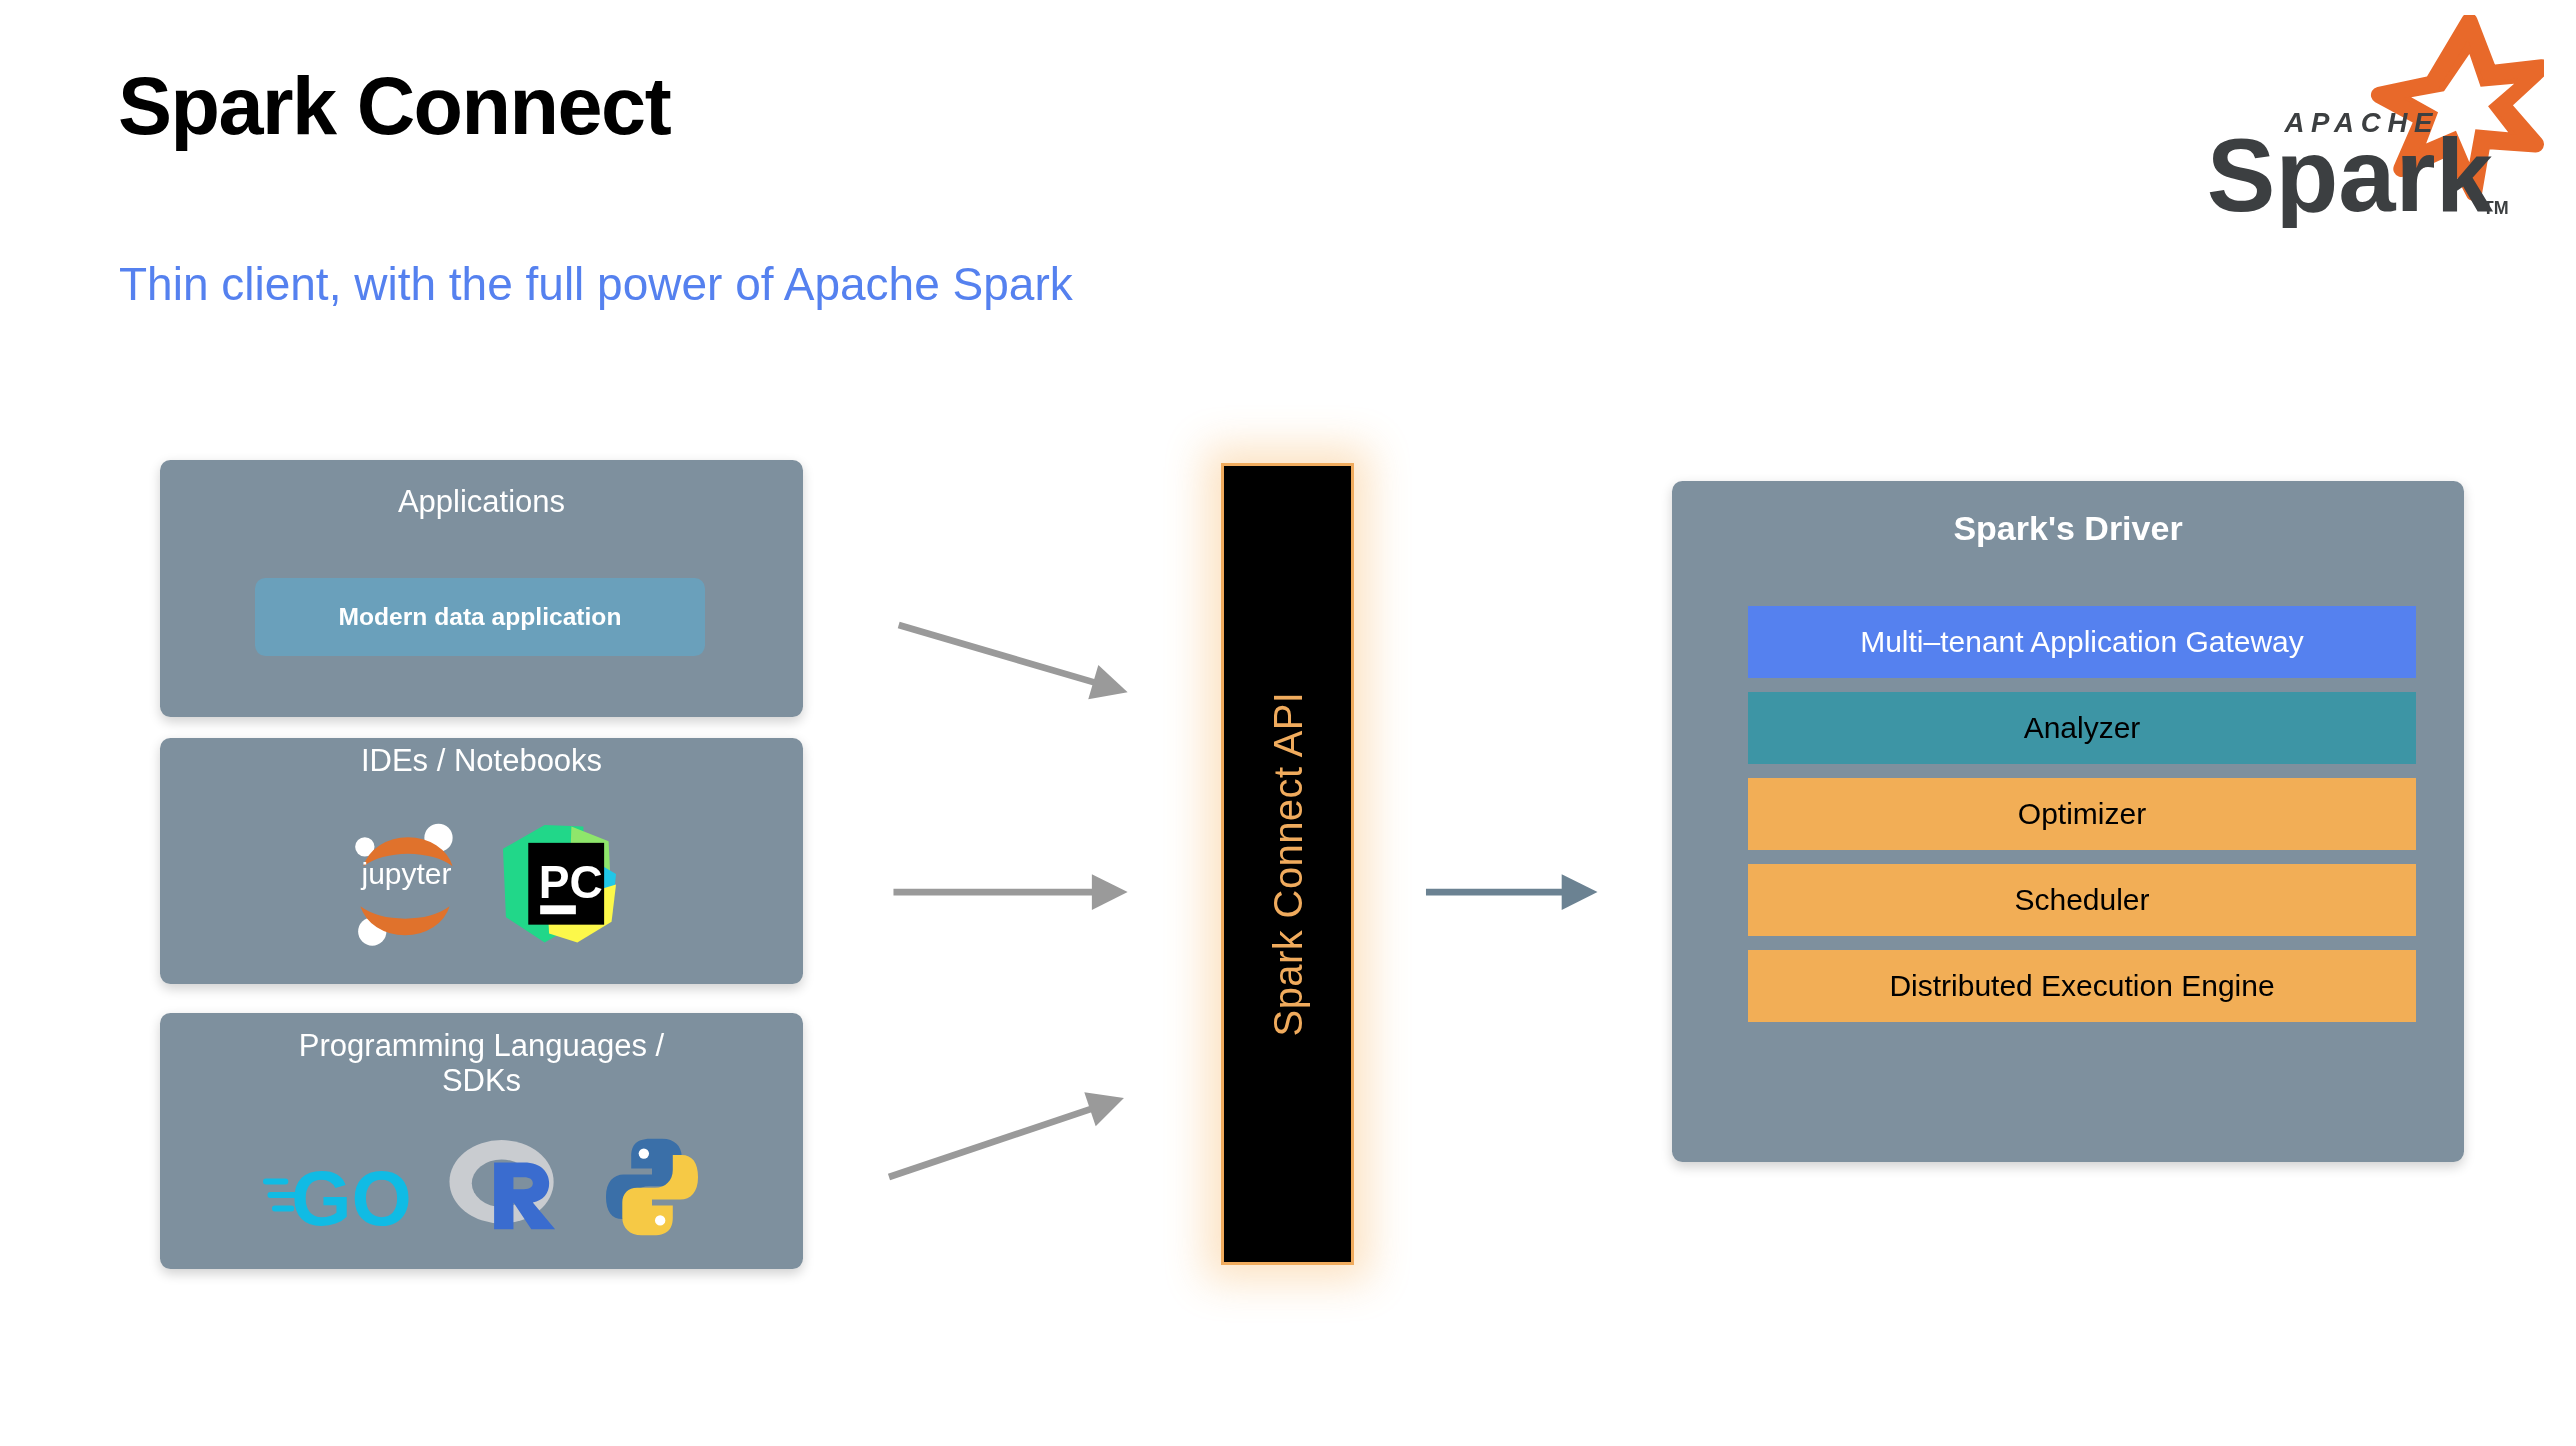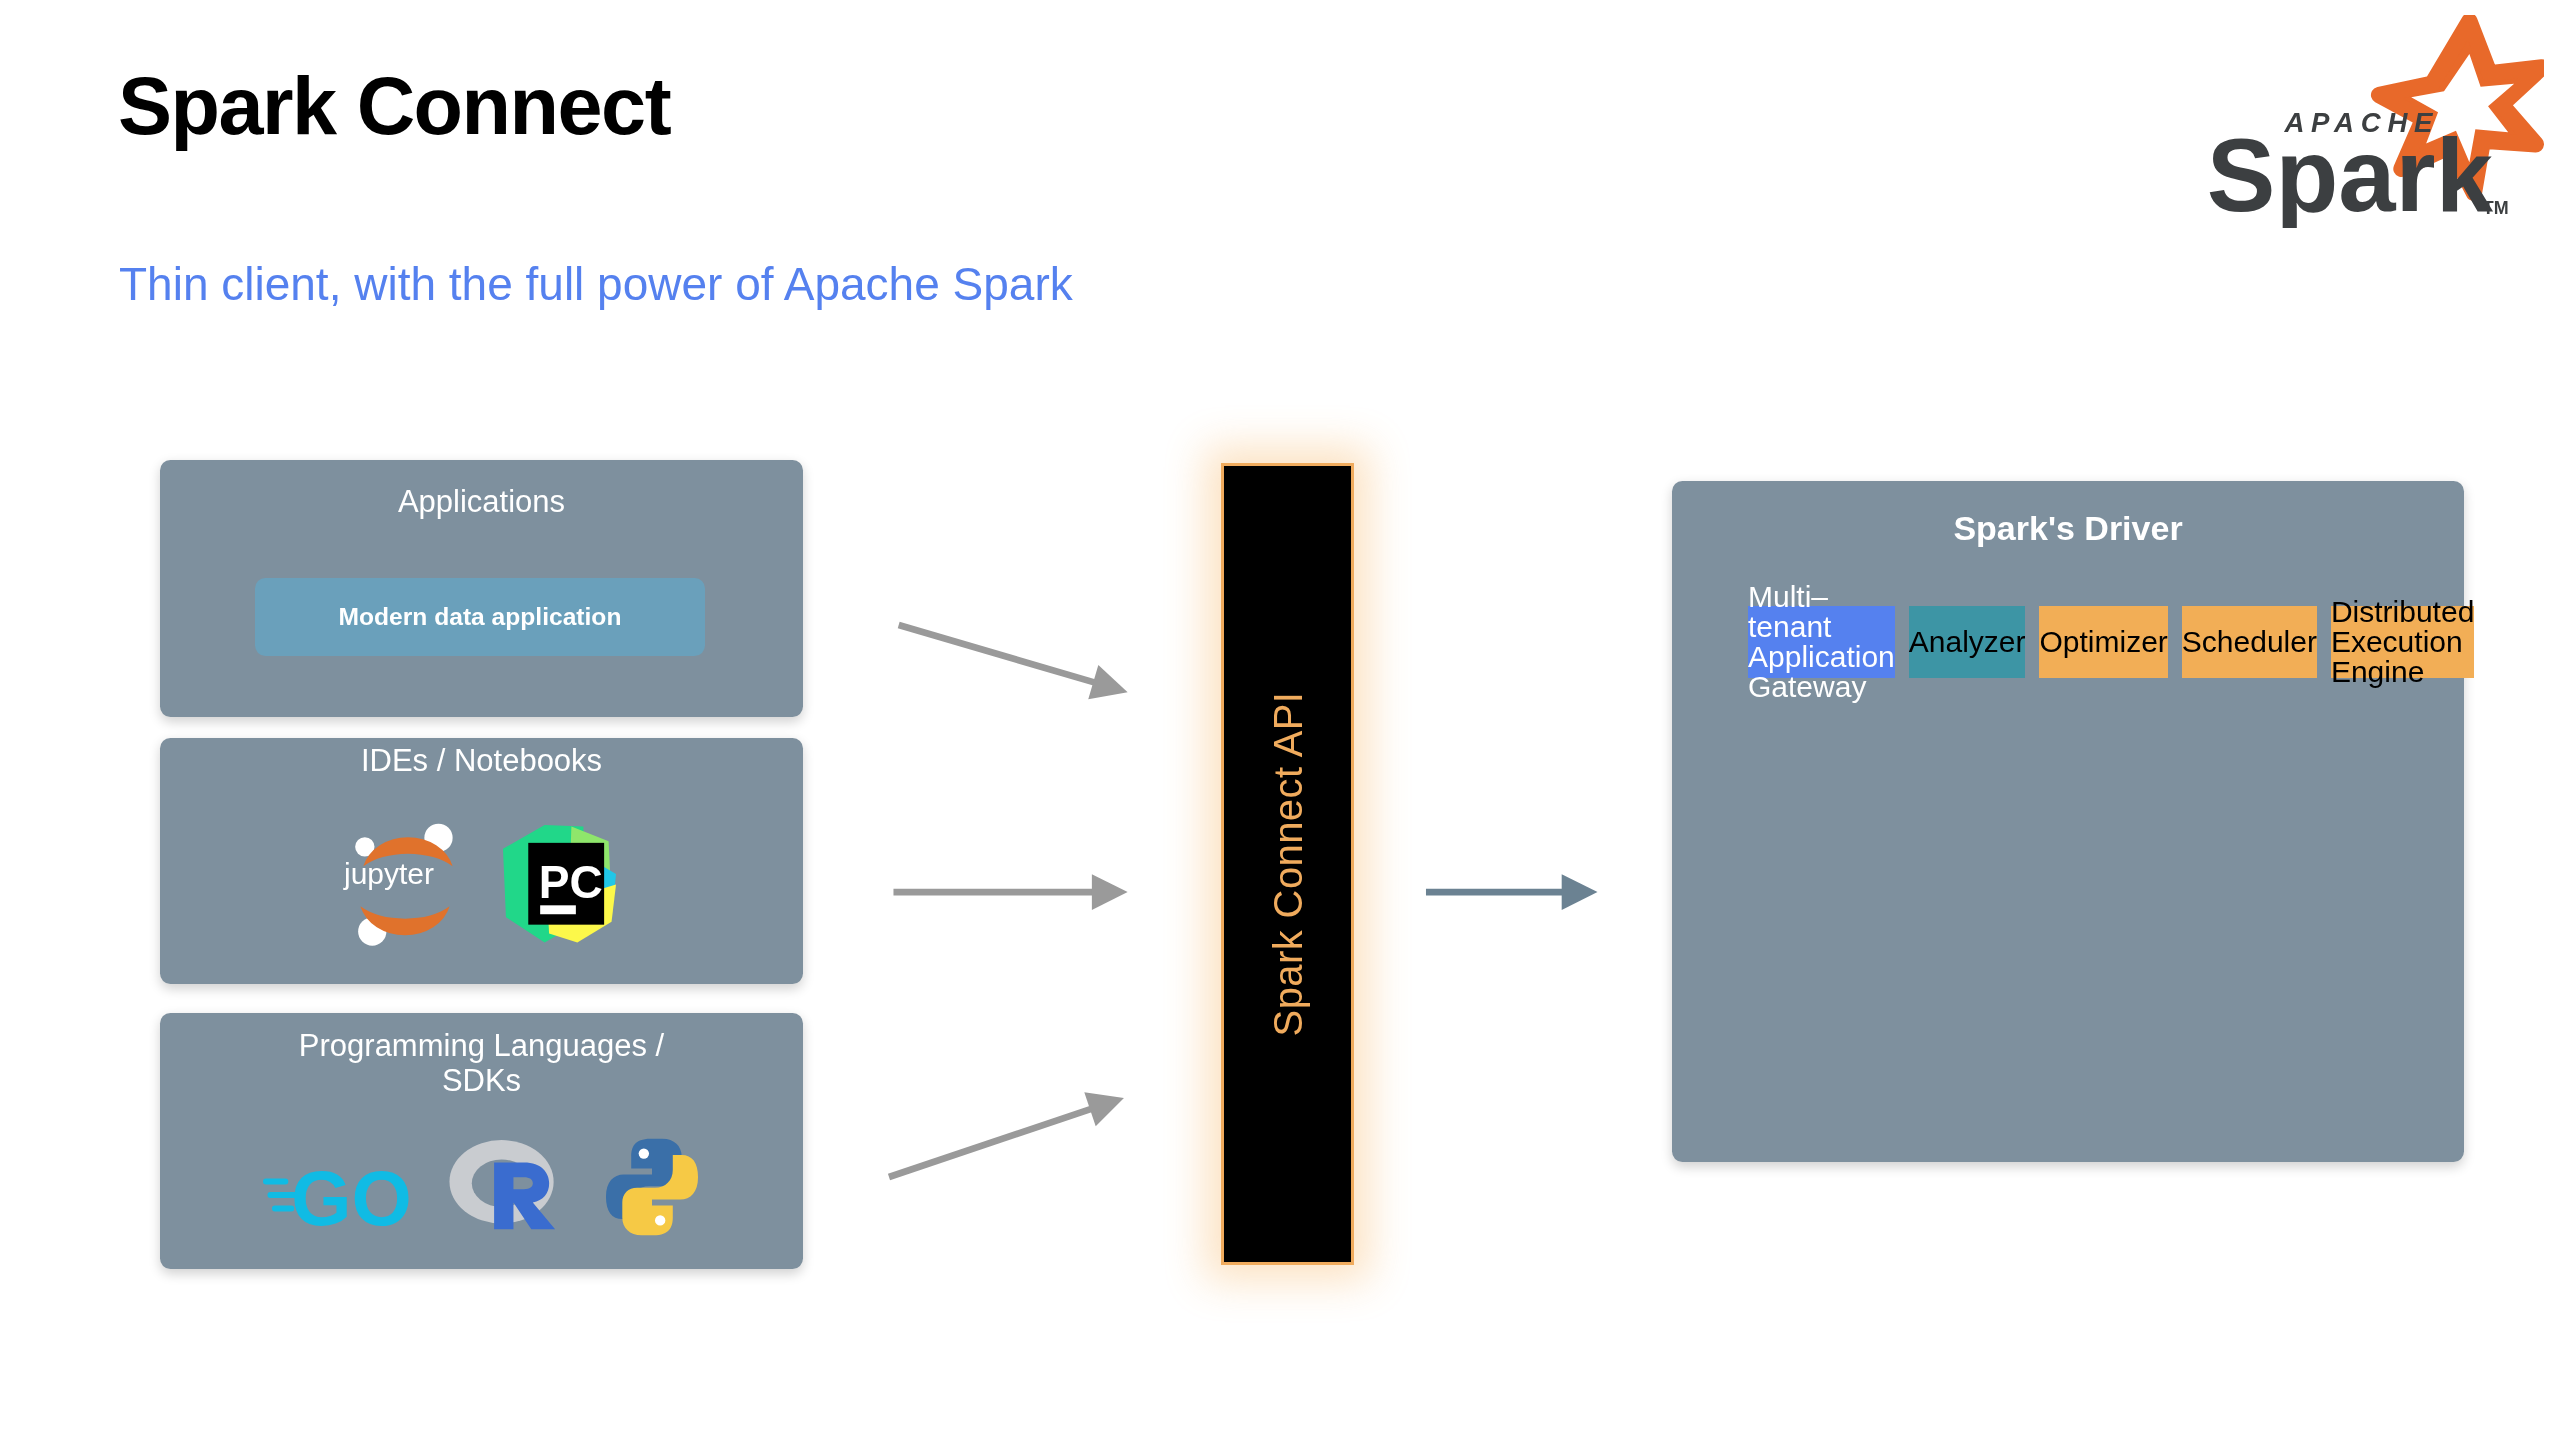--- a/index.html
+++ b/index.html
@@ -104,21 +104,21 @@
     justify-content: center;
     gap: 36px;
   }
 
   
   .jupyter-mark { width: 125px; height: 128px; position: relative; }
   .jupyter-label {
     position: absolute;
     left: 0; right: 0;
     top: 39px;
-    text-align: left;
+    text-align: center;
     color: #ffffff;
     font-size: 30px;
     font-weight: 300;
     line-height: 1;
   }
 
   
   .pycharm-mark { width: 119px; height: 125px; }
 
   
@@ -162,21 +162,21 @@
     margin-top: 28px;
     font-size: 34px;
     font-weight: 700;
   }
   #driver-components {
     position: absolute;
     left: 48px;
     right: 48px;
     top: 125px;
     display: flex;
-    flex-direction: row;
+    flex-direction: column;
     gap: 14px;
     padding-left: 28px;
   }
   .driver-row {
     height: 72px;
     display: flex;
     align-items: center;
     justify-content: center;
     font-size: 30px;
     line-height: 1;

